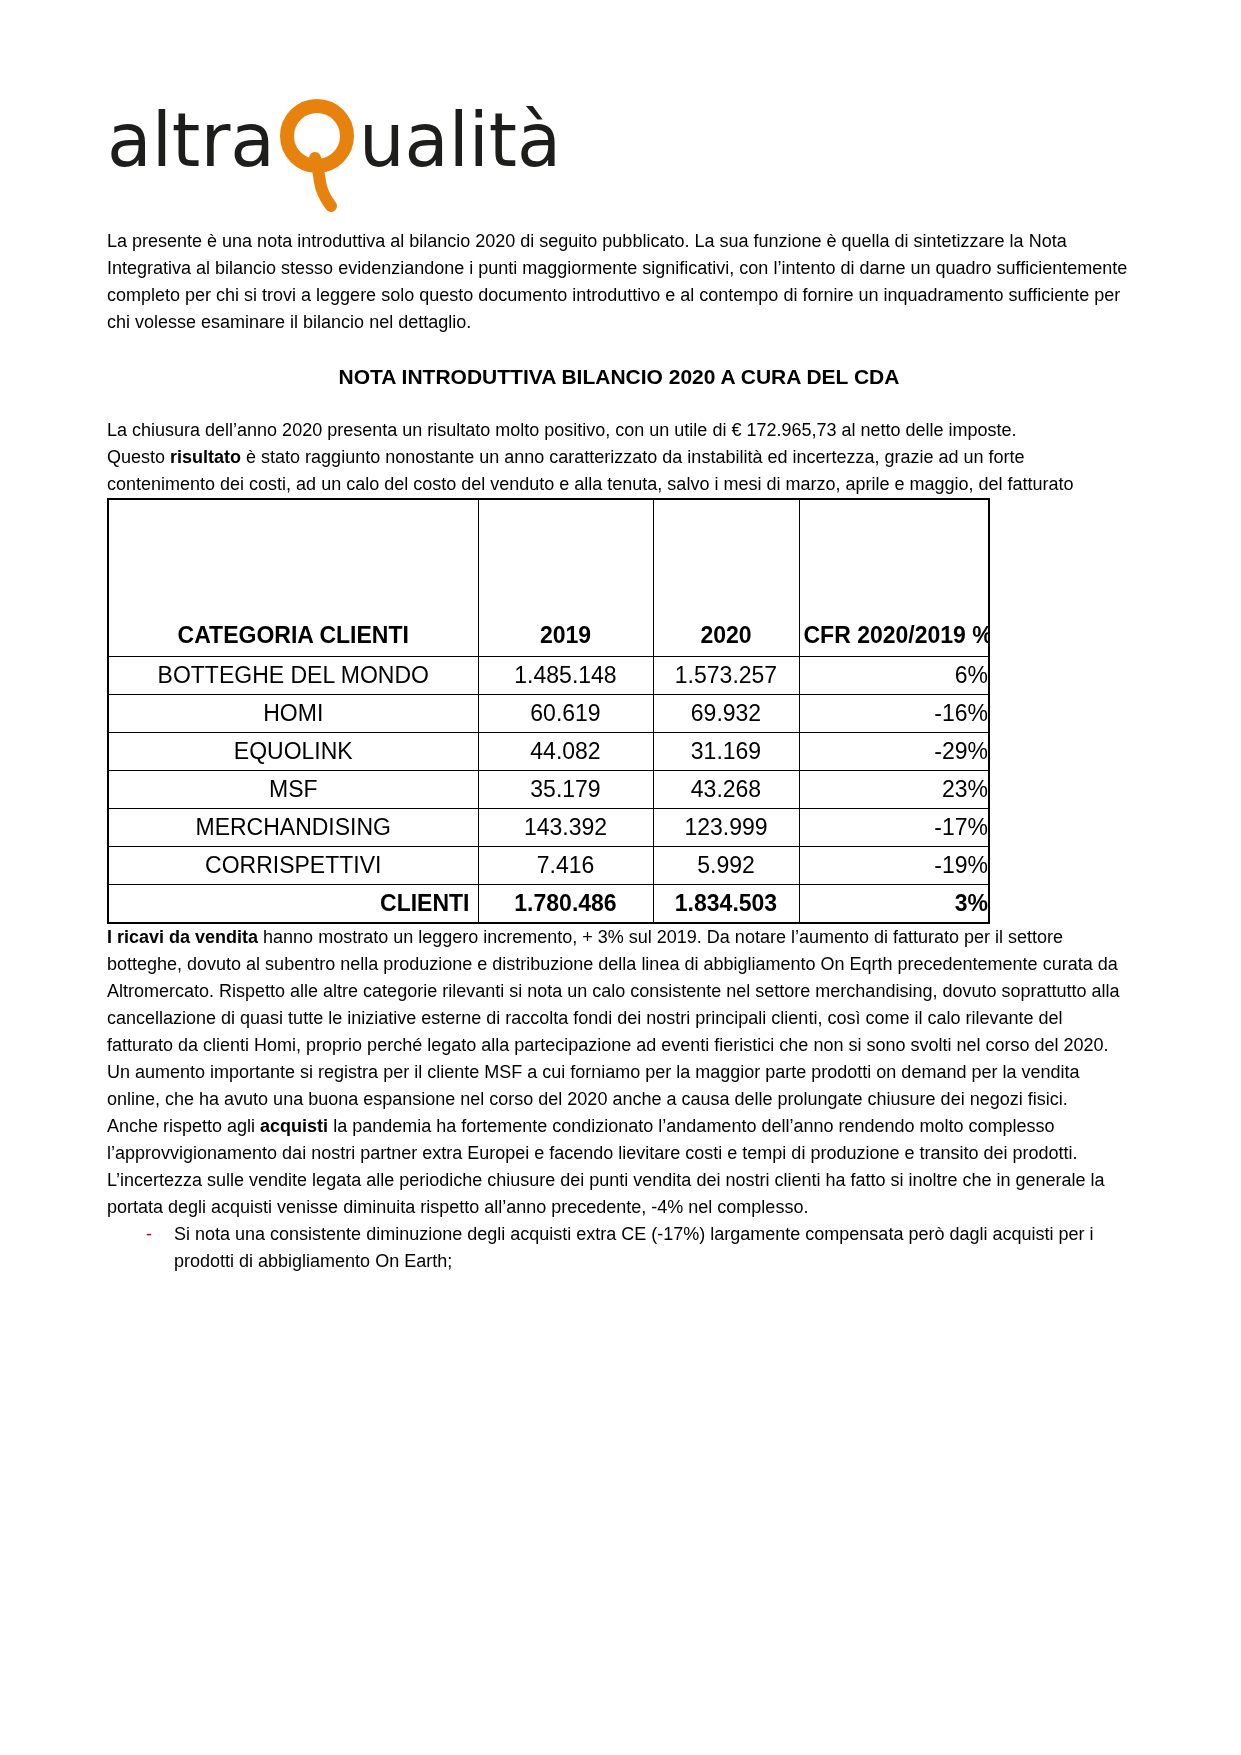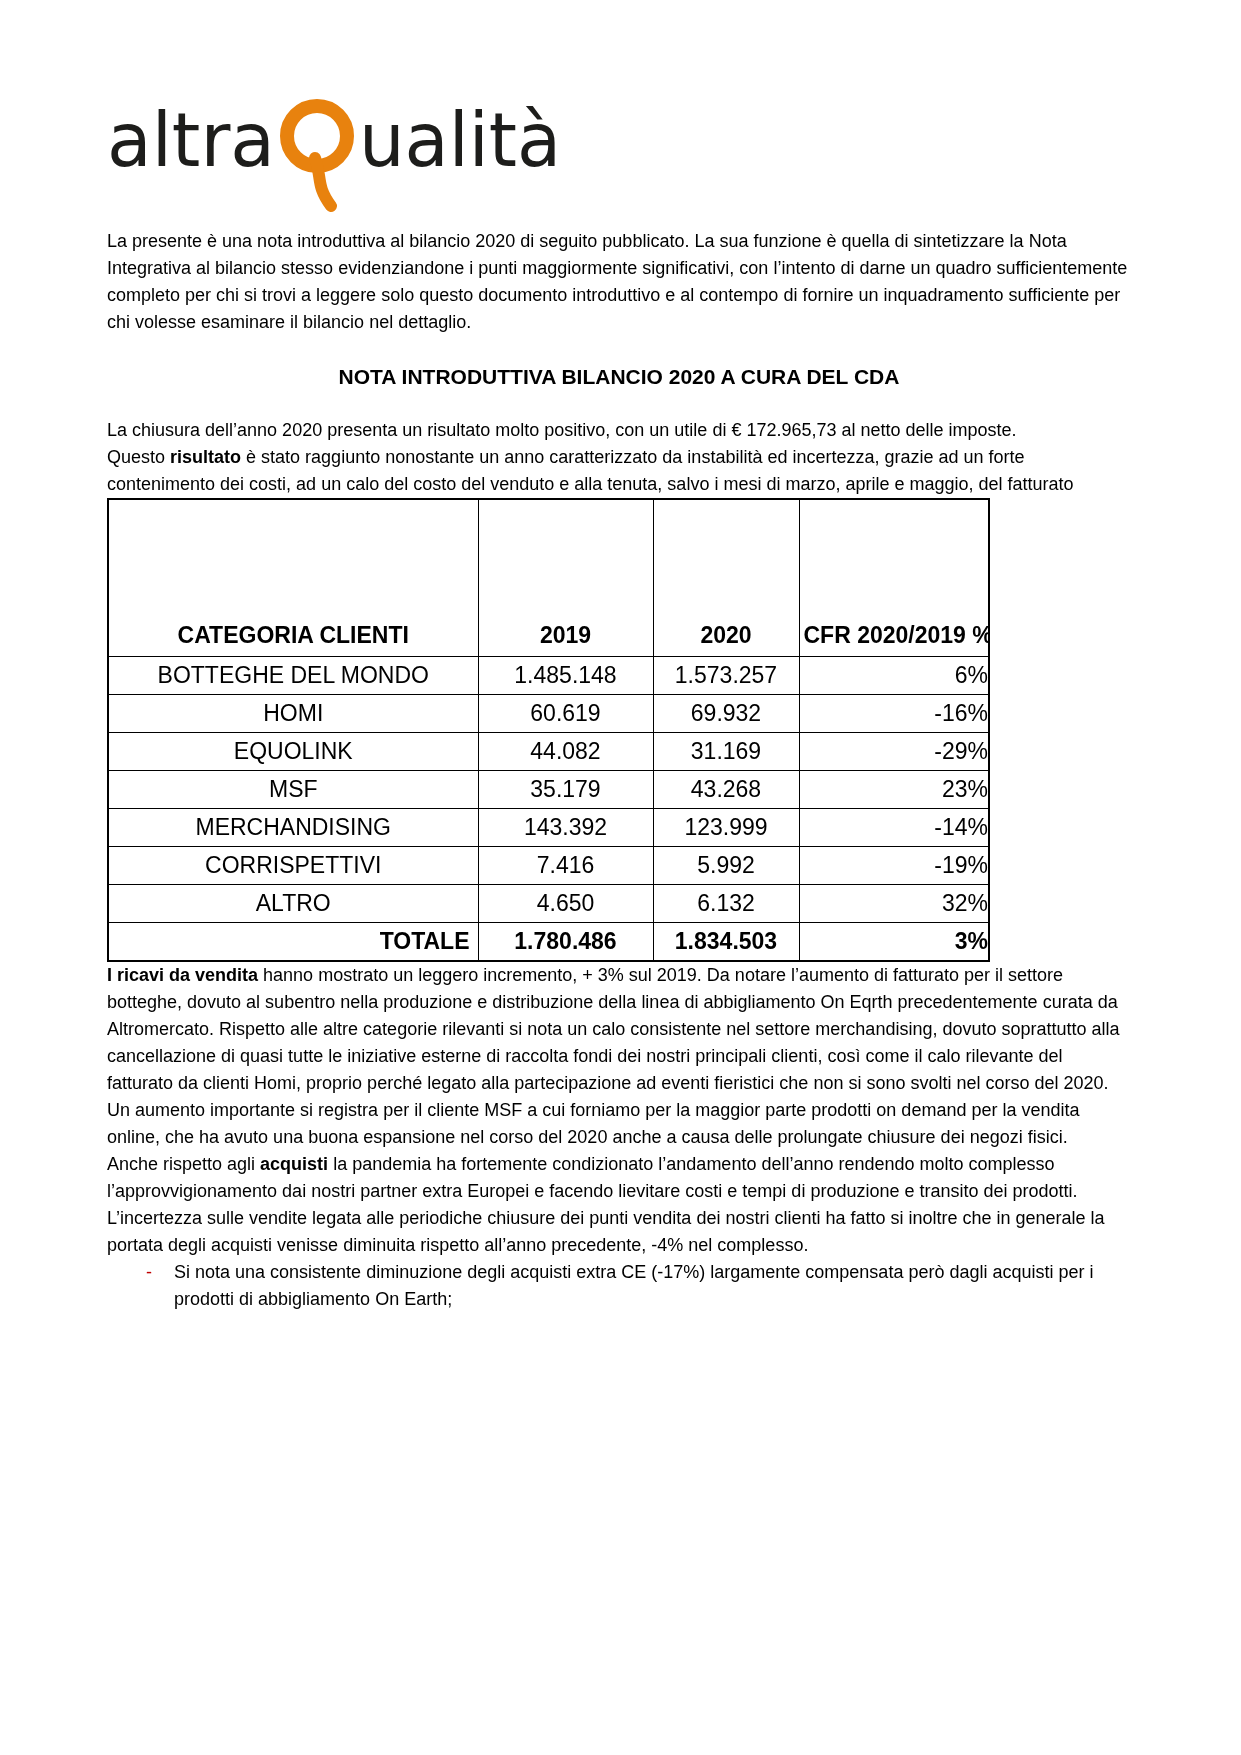--- a/index.html
+++ b/index.html
@@ -109,36 +109,30 @@
       <tr>
         <td class="cat">MSF</td>
         <td class="num">35.179</td>
         <td class="num">43.268</td>
         <td class="pct">23%</td>
       </tr>
       <tr>
         <td class="cat">MERCHANDISING</td>
         <td class="num">143.392</td>
         <td class="num">123.999</td>
-        <td class="pct">-14%</td>
+        <td class="pct">-17%</td>
       </tr>
       <tr>
         <td class="cat">CORRISPETTIVI</td>
         <td class="num">7.416</td>
         <td class="num">5.992</td>
         <td class="pct">-19%</td>
       </tr>
-      <tr>
-        <td class="cat">ALTRO</td>
-        <td class="num">4.650</td>
-        <td class="num">6.132</td>
-        <td class="pct">32%</td>
-      </tr>
       <tr class="total">
-        <td class="cat">TOTALE</td>
+        <td class="cat">CLIENTI</td>
         <td class="num">1.780.486</td>
         <td class="num">1.834.503</td>
         <td class="pct">3%</td>
       </tr>
     </tbody>
   </table>
 
   <p class="body-par after-table"><strong>I ricavi da vendita</strong><span> hanno mostrato un leggero incremento, + 3% sul 2019. Da notare l’aumento di fatturato per il settore botteghe, dovuto al subentro nella produzione e distribuzione della linea di abbigliamento On Eqrth precedentemente curata da Altromercato. Rispetto alle altre categorie rilevanti si nota un calo consistente nel settore merchandising, dovuto soprattutto alla cancellazione di quasi tutte le iniziative esterne di raccolta fondi dei nostri principali clienti, così come il calo rilevante del fatturato da clienti Homi, proprio perché legato alla partecipazione ad eventi fieristici che non si sono svolti nel corso del 2020. Un aumento importante si registra per il cliente MSF a cui forniamo per la maggior parte prodotti on demand per la vendita online, che ha avuto una buona espansione nel corso del 2020 anche a causa delle prolungate chiusure dei negozi fisici.</span></p>
 
   <p class="body-par par-gap"><span>Anche rispetto agli </span><strong>acquisti</strong><span> la pandemia ha fortemente condizionato l’andamento dell’anno rendendo molto complesso l’approvvigionamento dai nostri partner extra Europei e facendo lievitare costi e tempi di produzione e transito dei prodotti. L’incertezza sulle vendite legata alle periodiche chiusure dei punti vendita dei nostri clienti ha fatto si inoltre che in generale la portata degli acquisti venisse diminuita rispetto all’anno precedente, -4% nel complesso.</span></p>

